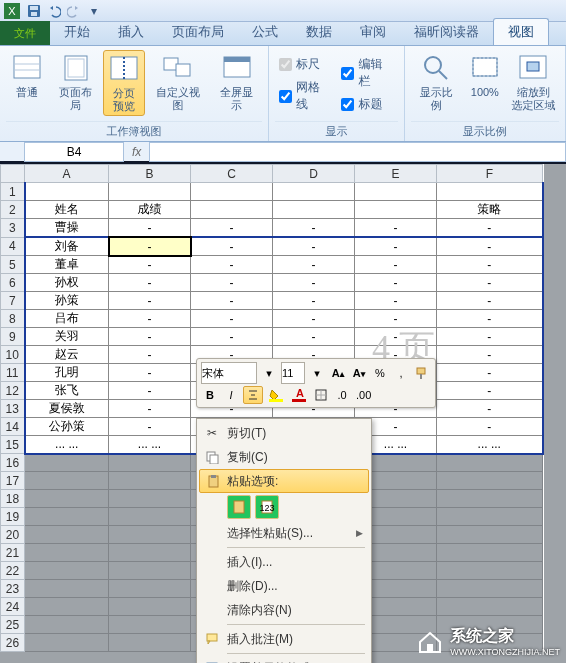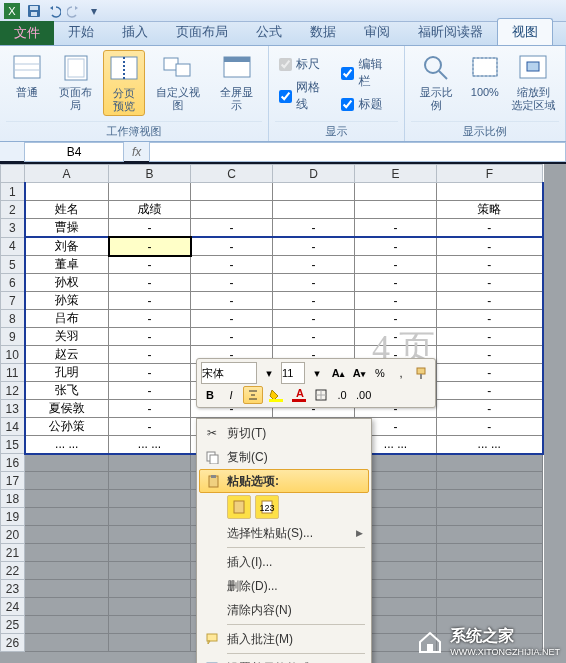--- a/index.html
+++ b/index.html
@@ -5,21 +5,21 @@
 * { margin: 0; padding: 0; box-sizing: border-box; font-family: "Microsoft YaHei", SimSun, sans-serif; }
 body { background: #fff; font-size: 12px; width: 566px; height: 663px; overflow: hidden; position: relative; }
 
 
 .titlebar { height: 22px; background: linear-gradient(#e8f0fb, #d4e3f5); display: flex; align-items: center; padding: 2px 4px; border-bottom: 1px solid #a0b8d8; }
 .titlebar .icon { width: 16px; height: 16px; margin-right: 4px; }
 .qat-btn { width: 18px; height: 18px; display: inline-flex; align-items: center; justify-content: center; margin: 0 1px; color: #3b5a82; }
 
 
 .ribbon-tabs { height: 24px; background: linear-gradient(#dce9f7, #c9ddf2); display: flex; align-items: flex-end; border-bottom: 1px solid #8faed3; }
-.file-tab { background: #1e6634; color: #f9a8d4; padding: 4px 14px; font-size: 13px; height: 24px; display: flex; align-items: center; }
+.file-tab { background: #1e6634; color: #84cc16; padding: 4px 14px; font-size: 11px; height: 24px; display: flex; align-items: center; }
 .rtab { padding: 4px 14px; color: #3b5a82; font-size: 13px; cursor: pointer; }
 .rtab.active { background: #f5f9fd; border: 1px solid #8faed3; border-bottom: none; border-radius: 3px 3px 0 0; color: #1e4a7a; }
 
 
 .ribbon { height: 96px; background: linear-gradient(#f5f9fd, #e4eef9); border-bottom: 1px solid #8faed3; display: flex; }
 .rgroup { border-right: 1px solid #c0d4ea; padding: 4px 6px 2px; display: flex; flex-direction: column; justify-content: space-between; }
 .rgroup-label { text-align: center; font-size: 11px; color: #4a6a8f; padding-top: 2px; border-top: 1px solid #d8e5f2; }
 .rgroup-body { display: flex; align-items: flex-start; gap: 2px; flex: 1; }
 .big-btn { display: flex; flex-direction: column; align-items: center; padding: 2px 4px; border-radius: 3px; min-width: 42px; }
 .big-btn.active { background: linear-gradient(#ffe7a2, #ffd76b); border: 1px solid #d9a43b; }
@@ -61,21 +61,21 @@
 .minitb select, .minitb input { font-size: 11px; height: 22px; border: 1px solid #b0aca2; background: #fff; }
 
 
 .ctxmenu { position: absolute; top: 254px; left: 196px; width: 176px; background: #f5f3ee; border: 1px solid #a8a49a; box-shadow: 2px 2px 5px rgba(0,0,0,.3); padding: 2px; }
 .ctxmenu .mi { display: flex; align-items: center; height: 24px; padding: 0 6px 0 28px; position: relative; font-size: 12px; color: #333; }
 .ctxmenu .mi .mic { position: absolute; left: 4px; width: 18px; height: 18px; display: flex; align-items: center; justify-content: center; }
 .ctxmenu .mi.hl { background: linear-gradient(#ffe7a2,#ffd76b); border: 1px solid #e2a52e; border-radius: 2px; padding-left: 27px; }
 .ctxmenu .sep { height: 1px; background: #c8c4ba; margin: 2px 4px 2px 28px; }
 .ctxmenu .mi .arrow { margin-left: auto; font-size: 9px; color: #666; }
 .ctxmenu .paste-row { padding-left: 28px; display: flex; gap: 4px; height: 28px; align-items: center; }
-.ctxmenu .paste-btn { width: 24px; height: 24px; background: #fde047; border: 1px solid #d9c07e; border-radius: 2px; display: flex; align-items: center; justify-content: center; }
+.ctxmenu .paste-btn { width: 24px; height: 24px; background: #22c55e; border: 1px solid #d9c07e; border-radius: 2px; display: flex; align-items: center; justify-content: center; }
 
 svg { display: block; }
 </style>
 </head>
 <body>
 
 <div class="titlebar">
   <span class="icon">
     <svg viewBox="0 0 16 16" width="16" height="16">
         <rect width="16" height="16" fill="#2a7e3e"></rect>
@@ -552,21 +552,21 @@
         </span>
         <span>复制(C)</span>
       </div>
     <div class="mi hl">
         <span class="mic">
           <svg width="14" height="14">
             <rect x="3" y="2" width="9" height="11" fill="#f0d080" stroke="#b08030"></rect>
             <rect x="5" y="1" width="5" height="3" fill="#888"></rect>
           </svg>
         </span>
-        <span style="font-weight:bold">粘贴选项:</span>
+        <span style="font-weight:normal">粘贴选项:</span>
       </div>
     <div class="paste-row">
       <span class="paste-btn">
           <svg width="16" height="16">
             <rect x="3" y="2" width="10" height="12" fill="#f0d080" stroke="#b08030"></rect>
           </svg>
         </span>
       <span class="paste-btn">
           <svg width="16" height="16">
             <rect x="3" y="2" width="10" height="12" fill="#fff" stroke="#b08030"></rect>

